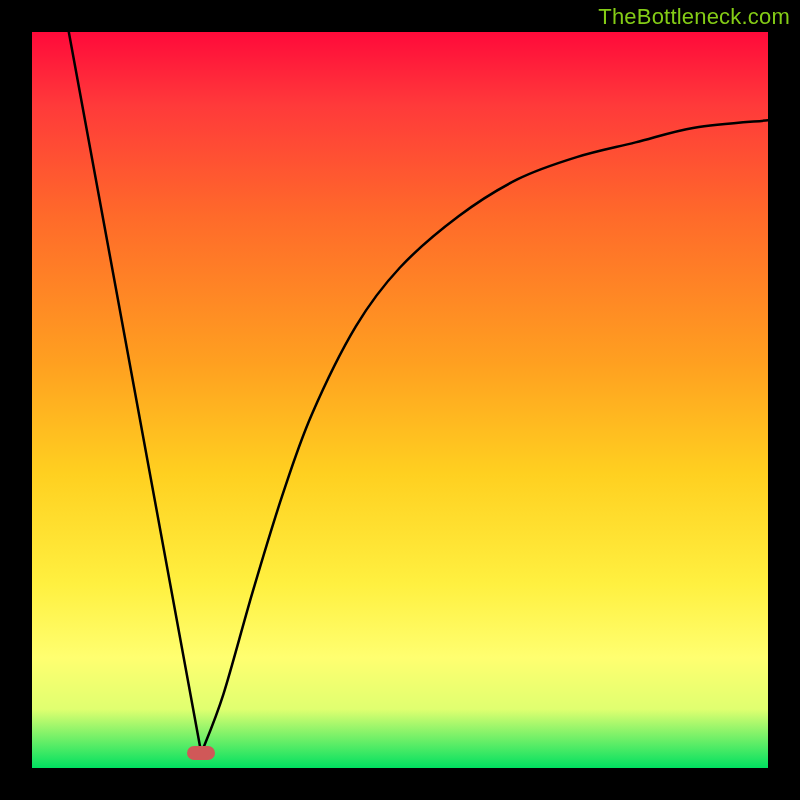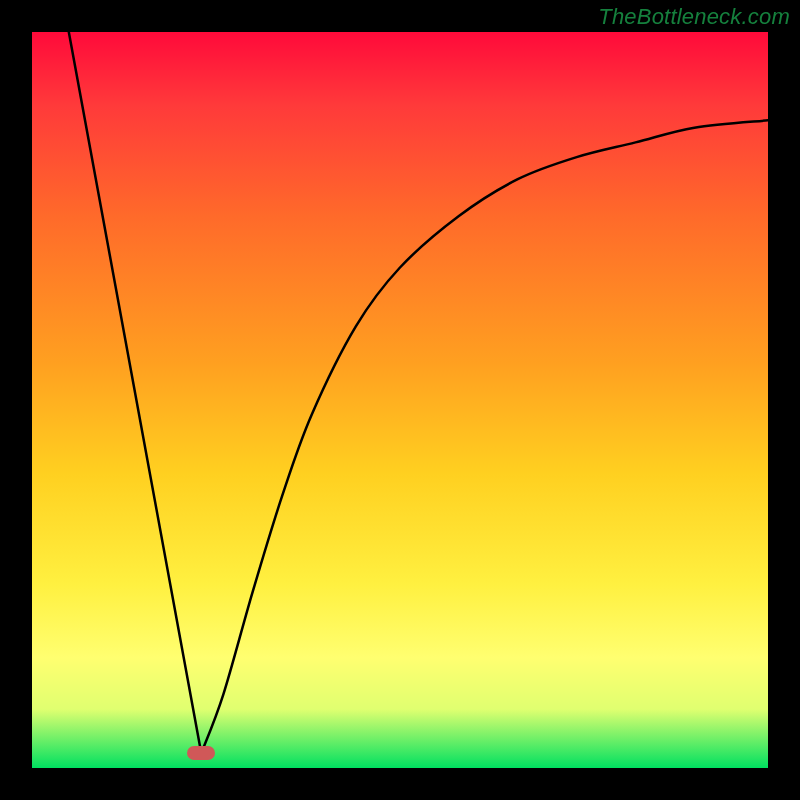--- a/index.html
+++ b/index.html
@@ -31,27 +31,26 @@
       #ffd020 60%,
       #fff040 75%,
       #ffff70 85%,
       #e0ff70 92%,
       #00e060 100%);
   }
   .watermark {
     position: absolute;
     top: 4px;
     right: 10px;
-    color: #15803d;
+    color: #84cc16;
     font-size: 22px;
     font-weight: 500;
     letter-spacing: 0.2px;
     user-select: none;
     z-index: 5;
-    font-style: italic;
   }
   svg.curve {
     position: absolute;
     inset: 0;
     width: 100%;
     height: 100%;
   }
   .marker {
     position: absolute;
     width: 28px;

